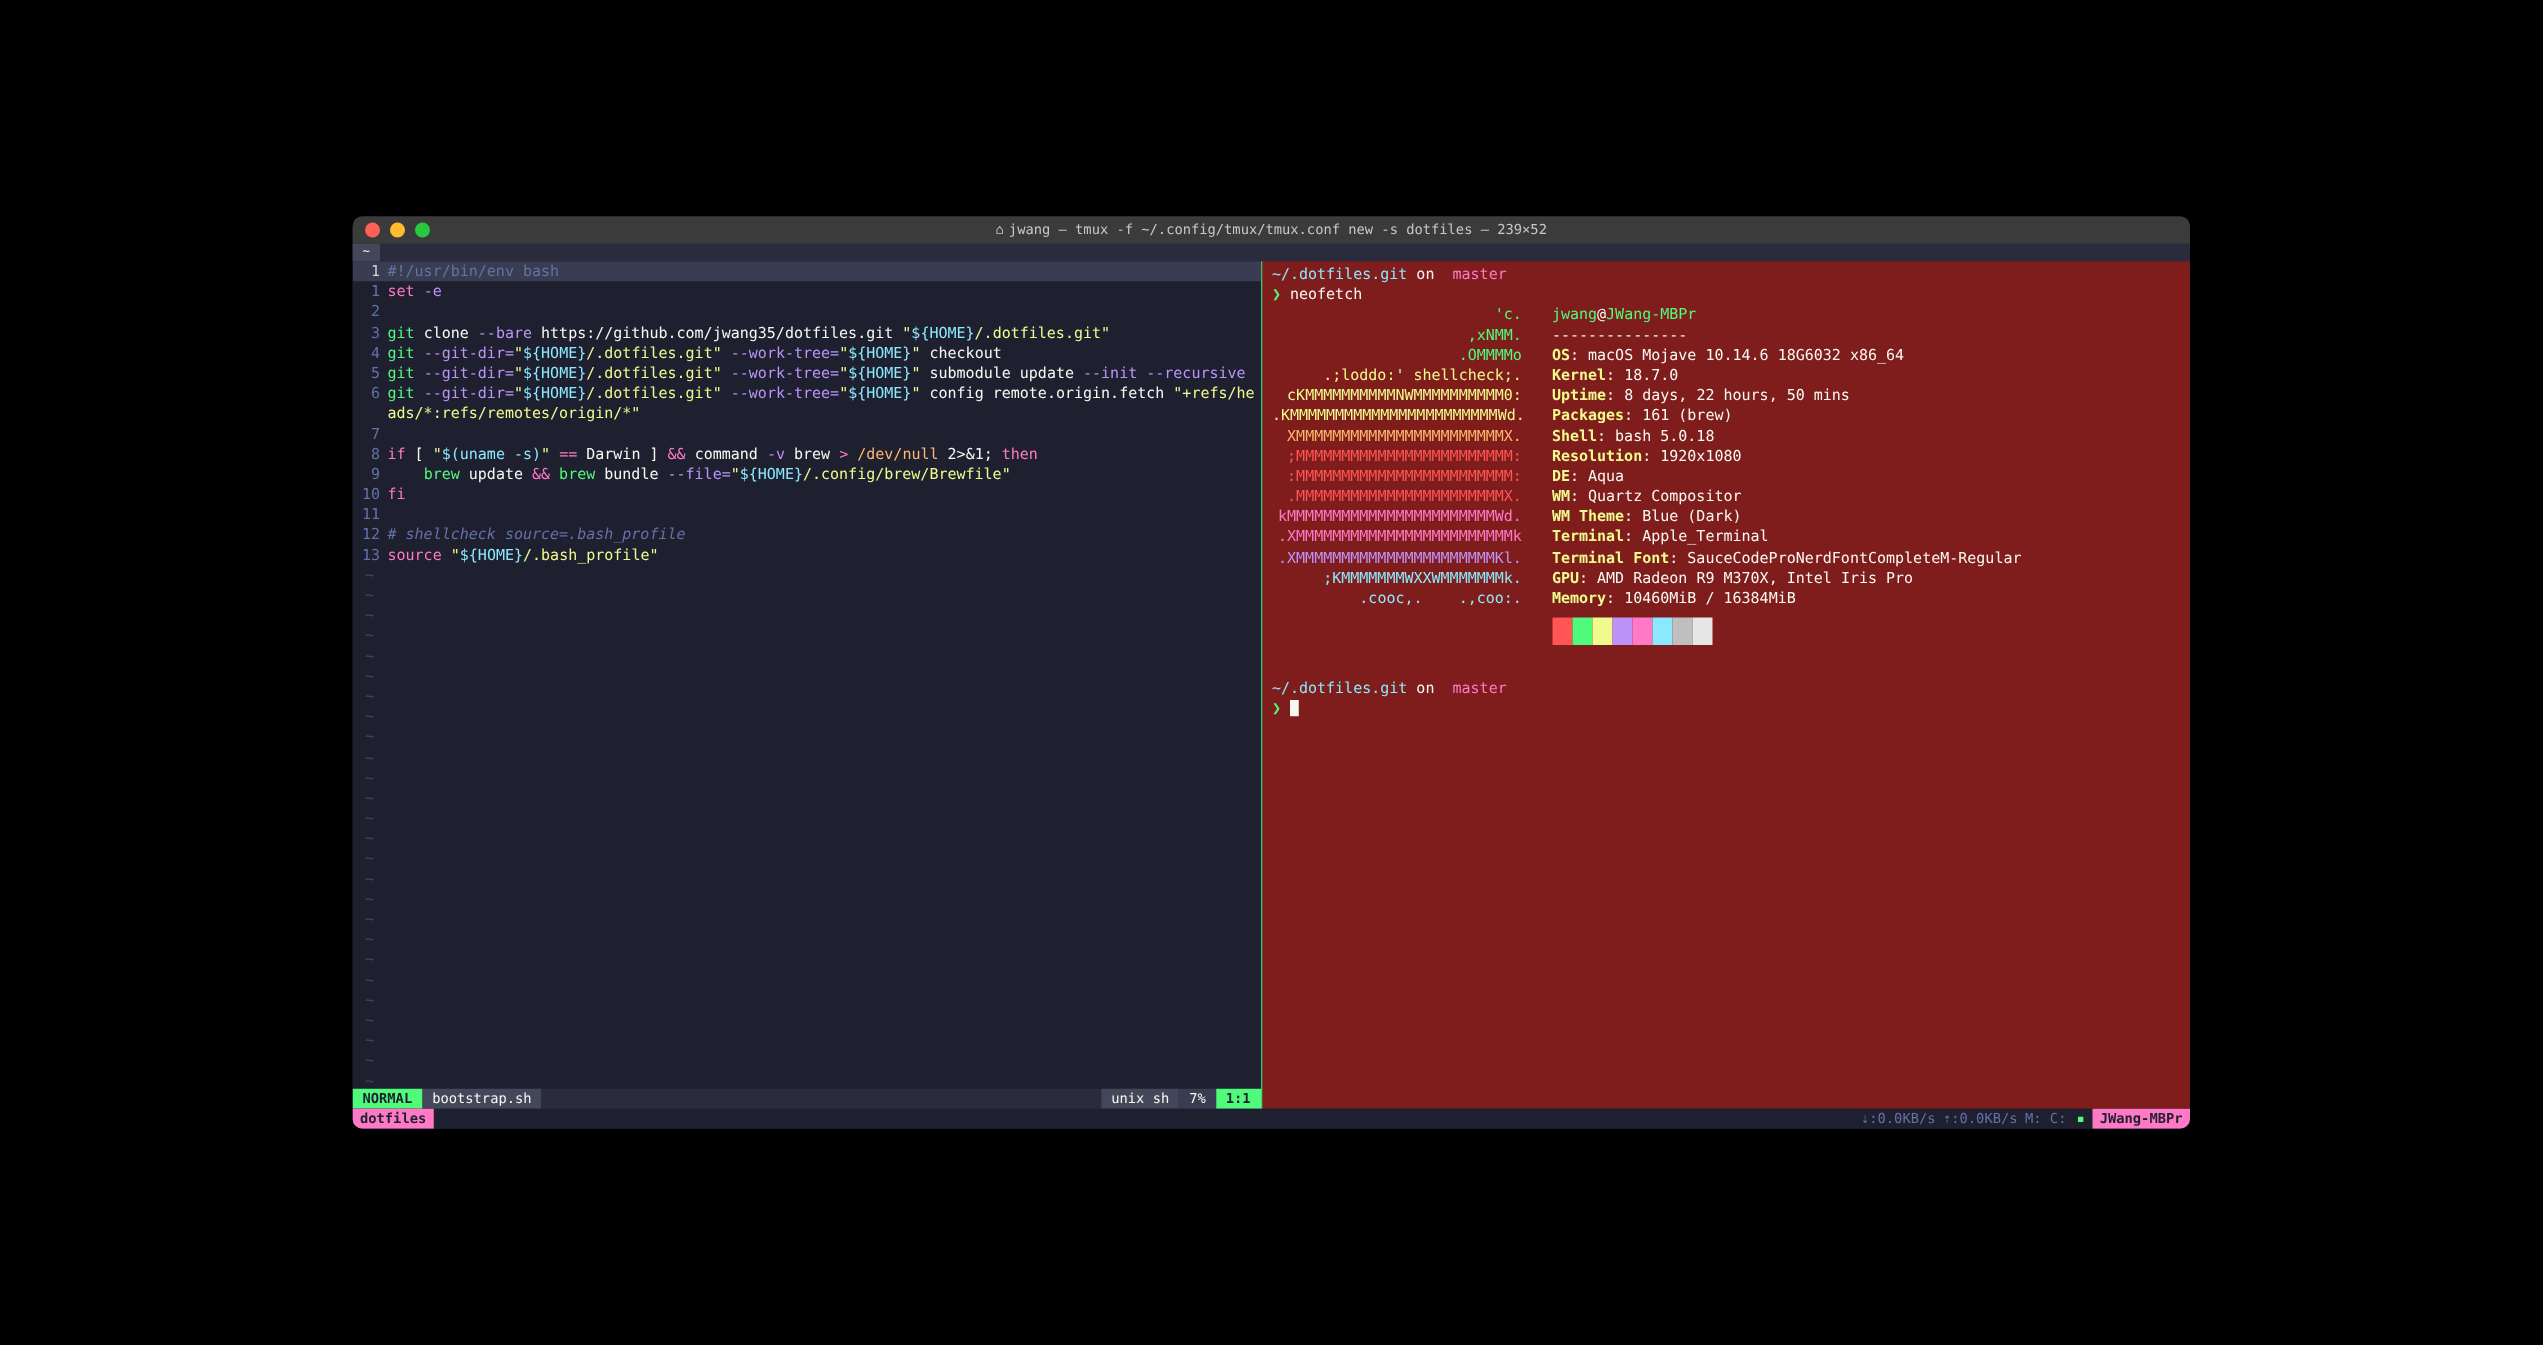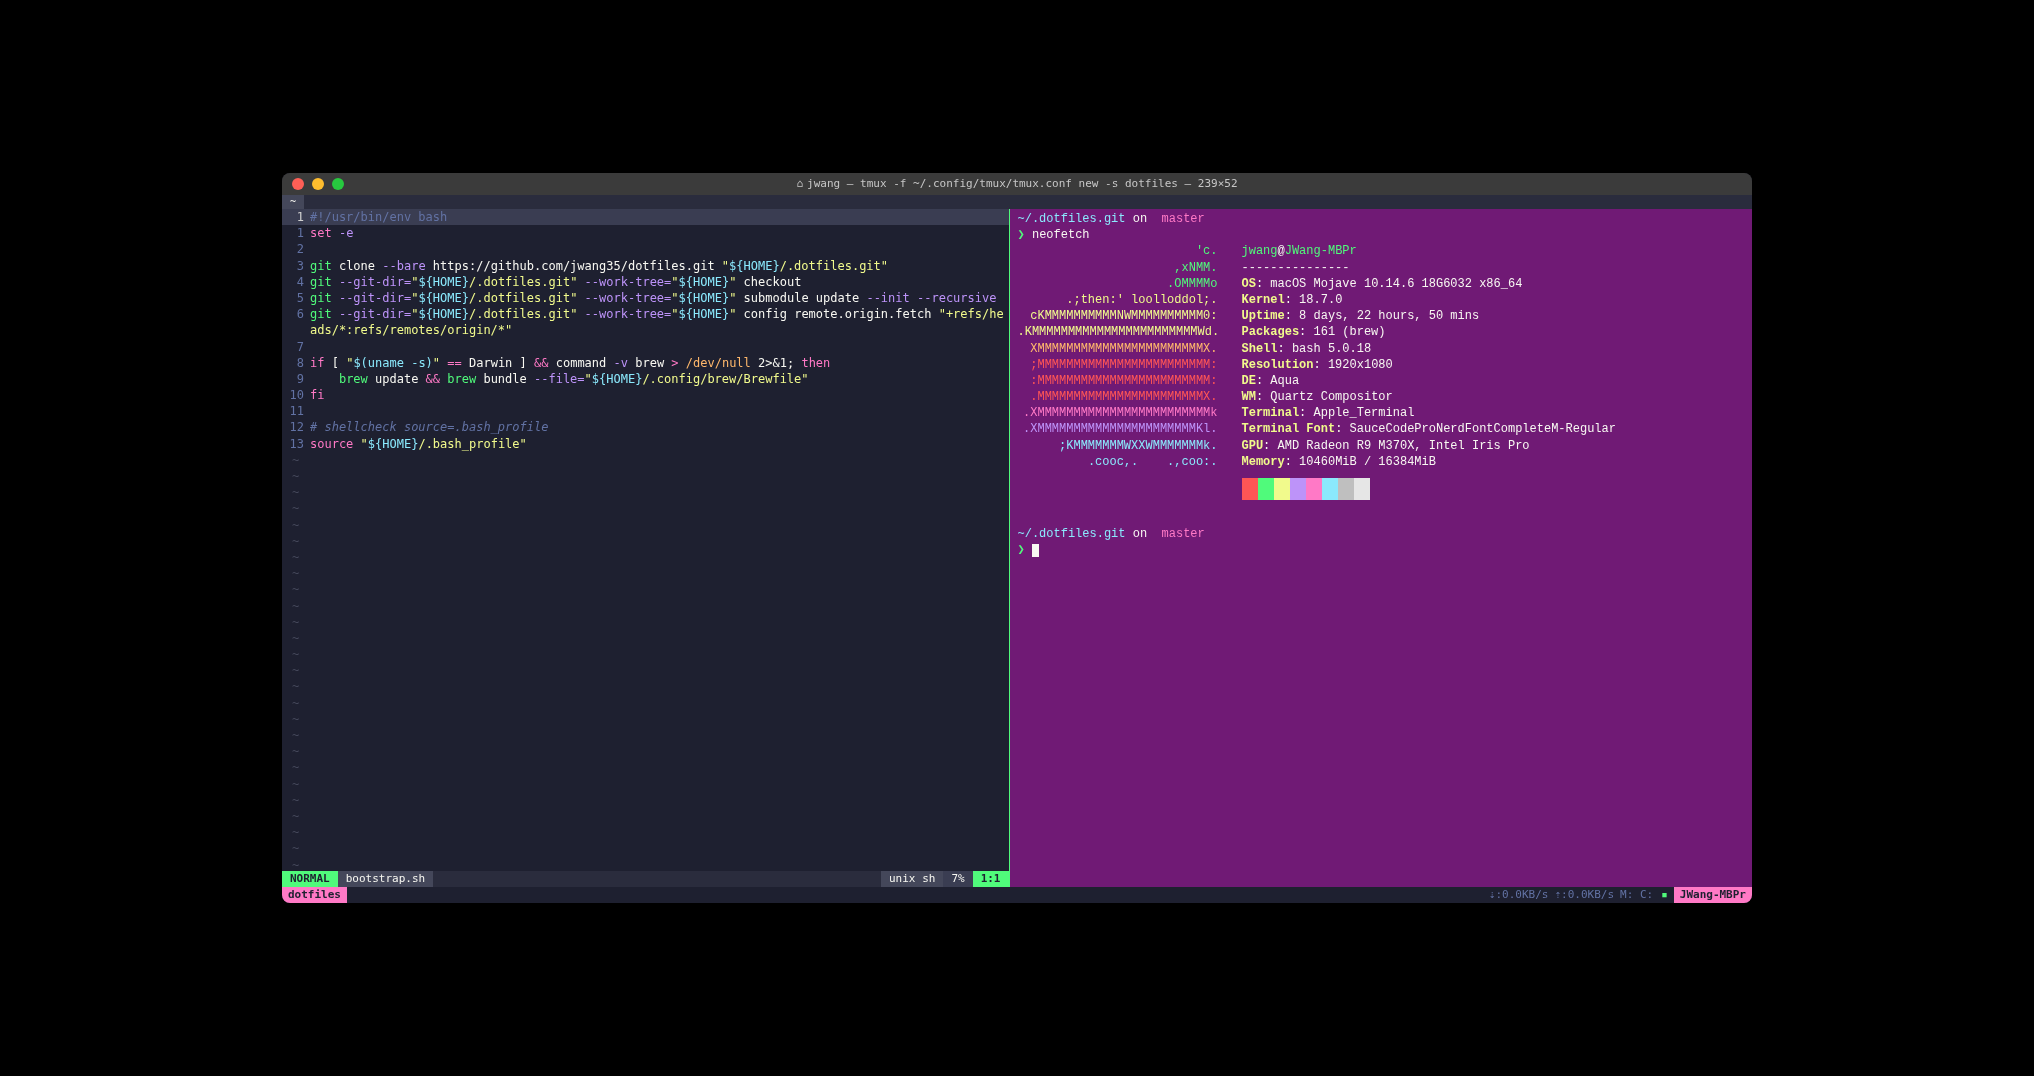--- a/index.html
+++ b/index.html
@@ -71,22 +71,21 @@
     flex-direction: column;
     border-right: 1px solid #50fa7b;
     min-width: 0;
   }
   .right-pane {
     flex: 1;
     display: flex;
     flex-direction: column;
     padding: 2px 8px;
     min-width: 0;
-    background: #701a75;
-    font-family: Liberation Mono, monospace;
+    background: #7f1d1d;
   }
   
   .editor {
     flex: 1;
     overflow: hidden;
     display: flex;
     flex-direction: column;
   }
   .line { display: flex; white-space: pre; }
   .gutter {
@@ -239,27 +238,28 @@
     </div>
 
     <div class="right-pane">
       <div class="prompt-line"><span class="prompt-path">~/.dotfiles.git</span><span class="prompt-on"> on </span><span class="prompt-branch"></span><span class="prompt-branch"> master</span></div>
       <div class="prompt-line"><span class="prompt-symbol">❯</span><span> neofetch</span></div>
 
       <div id="neofetch-block">
           <div class="neofetch-row"><div class="nf-art" style="color: rgb(80, 250, 123);">'c.</div><div class="nf-info"><span class="nf-user">jwang</span><span class="nf-at">@</span><span class="nf-host">JWang-MBPr</span></div></div>
           <div class="neofetch-row"><div class="nf-art" style="color: rgb(80, 250, 123);">,xNMM.</div><div class="nf-info"><span class="nf-val">---------------</span></div></div>
           <div class="neofetch-row"><div class="nf-art" style="color: rgb(80, 250, 123);">.OMMMMo</div><div class="nf-info"><span class="nf-key">OS</span><span class="nf-val">: macOS Mojave 10.14.6 18G6032 x86_64</span></div></div>
-          <div class="neofetch-row"><div class="nf-art" style="color: rgb(241, 250, 140);">.;then:' loolloddol;.</div><div class="nf-info"><span class="nf-key">Kernel</span><span class="nf-val">: 18.7.0</span></div></div>
+          <div class="neofetch-row"><div class="nf-art" style="color: rgb(241, 250, 140);">.;loddo:' shellcheck;.</div><div class="nf-info"><span class="nf-key">Kernel</span><span class="nf-val">: 18.7.0</span></div></div>
           <div class="neofetch-row"><div class="nf-art" style="color: rgb(241, 250, 140);">cKMMMMMMMMMMNWMMMMMMMMMM0:</div><div class="nf-info"><span class="nf-key">Uptime</span><span class="nf-val">: 8 days, 22 hours, 50 mins</span></div></div>
           <div class="neofetch-row"><div class="nf-art" style="color: rgb(241, 250, 140);">.KMMMMMMMMMMMMMMMMMMMMMMMWd.</div><div class="nf-info"><span class="nf-key">Packages</span><span class="nf-val">: 161 (brew)</span></div></div>
           <div class="neofetch-row"><div class="nf-art" style="color: rgb(255, 184, 108);">XMMMMMMMMMMMMMMMMMMMMMMMX.</div><div class="nf-info"><span class="nf-key">Shell</span><span class="nf-val">: bash 5.0.18</span></div></div>
           <div class="neofetch-row"><div class="nf-art" style="color: rgb(255, 85, 85);">;MMMMMMMMMMMMMMMMMMMMMMMM:</div><div class="nf-info"><span class="nf-key">Resolution</span><span class="nf-val">: 1920x1080</span></div></div>
           <div class="neofetch-row"><div class="nf-art" style="color: rgb(255, 85, 85);">:MMMMMMMMMMMMMMMMMMMMMMMM:</div><div class="nf-info"><span class="nf-key">DE</span><span class="nf-val">: Aqua</span></div></div>
           <div class="neofetch-row"><div class="nf-art" style="color: rgb(255, 85, 85);">.MMMMMMMMMMMMMMMMMMMMMMMX.</div><div class="nf-info"><span class="nf-key">WM</span><span class="nf-val">: Quartz Compositor</span></div></div>
+          <div class="neofetch-row"><div class="nf-art" style="color: rgb(255, 121, 198);">kMMMMMMMMMMMMMMMMMMMMMMMWd.</div><div class="nf-info"><span class="nf-key">WM Theme</span><span class="nf-val">: Blue (Dark)</span></div></div>
           <div class="neofetch-row"><div class="nf-art" style="color: rgb(255, 121, 198);">.XMMMMMMMMMMMMMMMMMMMMMMMMk</div><div class="nf-info"><span class="nf-key">Terminal</span><span class="nf-val">: Apple_Terminal</span></div></div>
           <div class="neofetch-row"><div class="nf-art" style="color: rgb(189, 147, 249);">.XMMMMMMMMMMMMMMMMMMMMMMKl.</div><div class="nf-info"><span class="nf-key">Terminal Font</span><span class="nf-val">: SauceCodeProNerdFontCompleteM-Regular</span></div></div>
           <div class="neofetch-row"><div class="nf-art" style="color: rgb(139, 233, 253);">;KMMMMMMMWXXWMMMMMMMk.</div><div class="nf-info"><span class="nf-key">GPU</span><span class="nf-val">: AMD Radeon R9 M370X, Intel Iris Pro</span></div></div>
           <div class="neofetch-row"><div class="nf-art" style="color: rgb(139, 233, 253);">.cooc,.    .,coo:.</div><div class="nf-info"><span class="nf-key">Memory</span><span class="nf-val">: 10460MiB / 16384MiB</span></div></div>
         </div>
 
       <div class="swatches" id="swatches">
           <div class="swatch" style="background: rgb(255, 85, 85);"></div>
           <div class="swatch" style="background: rgb(80, 250, 123);"></div>
           <div class="swatch" style="background: rgb(241, 250, 140);"></div>

